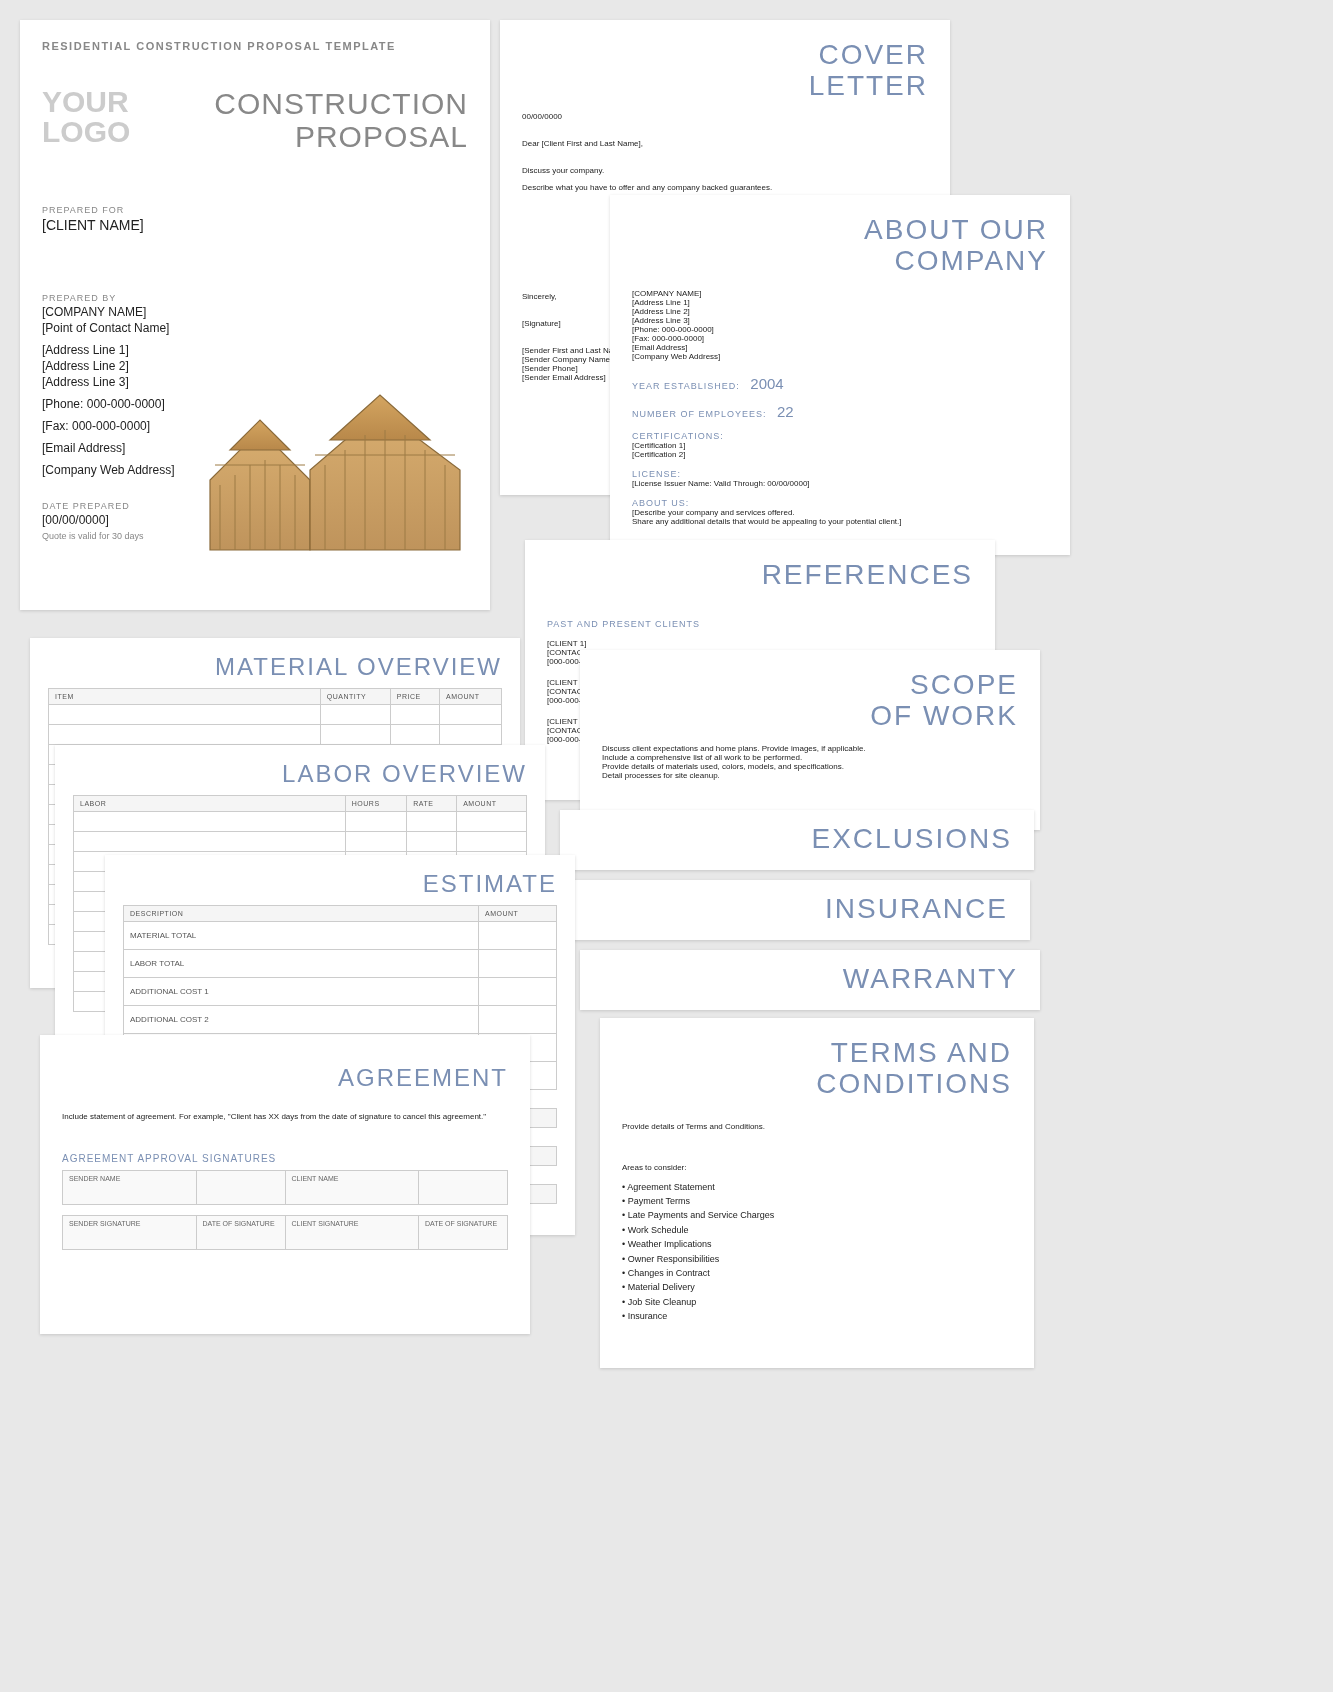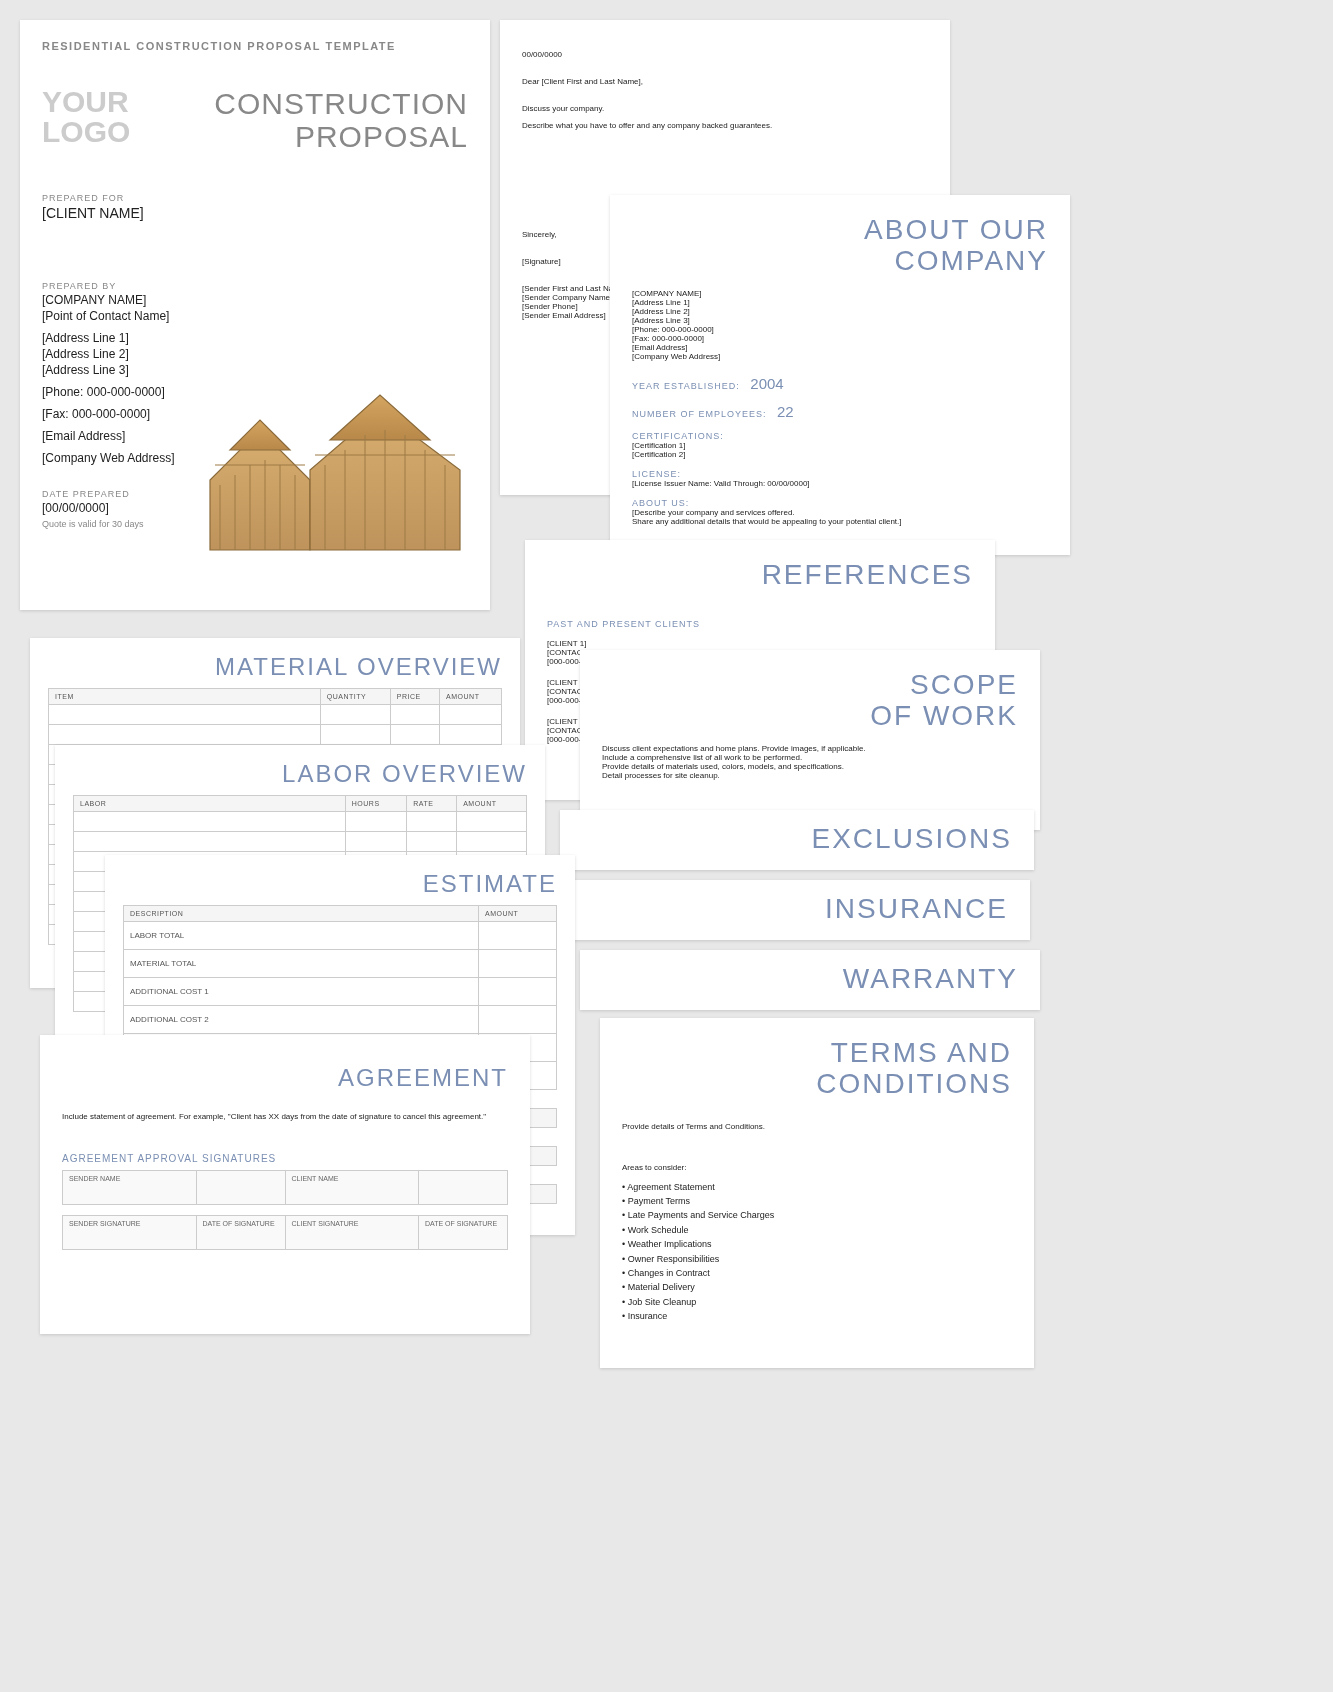--- a/index.html
+++ b/index.html
@@ -41,21 +41,21 @@
 </style>
 </head>
 <body>
 
 <div class="page cover">
   <div class="cover-top">RESIDENTIAL CONSTRUCTION PROPOSAL TEMPLATE</div>
   <div class="logo-row">
     <div class="logo-text"><span>YOUR<br>LOGO</span></div>
     <div class="prop-title">CONSTRUCTION<br>PROPOSAL</div>
   </div>
-  <div class="block" style="margin-top:40px">
+  <div class="block" style="margin-top:52px">
     <div class="label">PREPARED FOR</div>
     <div class="field2" style="font-size:14px">[CLIENT NAME]</div>
   </div>
   <div class="block" style="margin-top:60px">
     <div class="label">PREPARED BY</div>
     <div class="field2">[COMPANY NAME]</div>
     <div class="field2">[Point of Contact Name]</div>
     <div class="field2" style="margin-top:8px">[Address Line 1]</div>
     <div class="field2">[Address Line 2]</div>
     <div class="field2">[Address Line 3]</div>
@@ -96,20 +96,21 @@
         <line x1="205" y1="180" x2="205" y2="65"></line>
         <line x1="225" y1="180" x2="225" y2="80"></line>
         <line x1="245" y1="180" x2="245" y2="95"></line>
       <line x1="15" y1="95" x2="105" y2="95"></line>
         <line x1="115" y1="85" x2="255" y2="85"></line>
     </g>
   </svg>
 </div>
 
 <div class="page coverletter">
+  <div class="section-title">COVER<br>LETTER</div>
   <div class="tiny" style="margin-top:10px">00/00/0000</div>
   <div class="tiny" style="margin-top:18px">Dear [Client First and Last Name],</div>
   <div class="tiny" style="margin-top:18px">Discuss your company.</div>
   <div class="tiny" style="margin-top:8px">Describe what you have to offer and any company backed guarantees.</div>
   <div class="tiny" style="margin-top:100px">Sincerely,</div>
   <div class="tiny" style="margin-top:18px">[Signature]</div>
   <div class="tiny" style="margin-top:18px">[Sender First and Last Name]</div>
   <div class="tiny">[Sender Company Name]</div>
   <div class="tiny">[Sender Phone]</div>
   <div class="tiny">[Sender Email Address]</div>
@@ -357,25 +358,25 @@
 
 <div class="page estimate">
   <div class="section-title" style="font-size:24px">ESTIMATE</div>
   <table style="margin-top:8px">
     <tbody>
         <tr>
           <th style="width:82%">DESCRIPTION</th>
           <th>AMOUNT</th>
         </tr>
     <tr>
+          <td style="height:28px">MATERIAL TOTAL</td>
+          <td></td>
+        </tr>
+    <tr>
           <td style="height:28px">LABOR TOTAL</td>
-          <td></td>
-        </tr>
-    <tr>
-          <td style="height:28px">MATERIAL TOTAL</td>
           <td></td>
         </tr>
     <tr>
           <td style="height:28px">ADDITIONAL COST 1</td>
           <td></td>
         </tr>
     <tr>
           <td style="height:28px">ADDITIONAL COST 2</td>
           <td></td>
         </tr>

